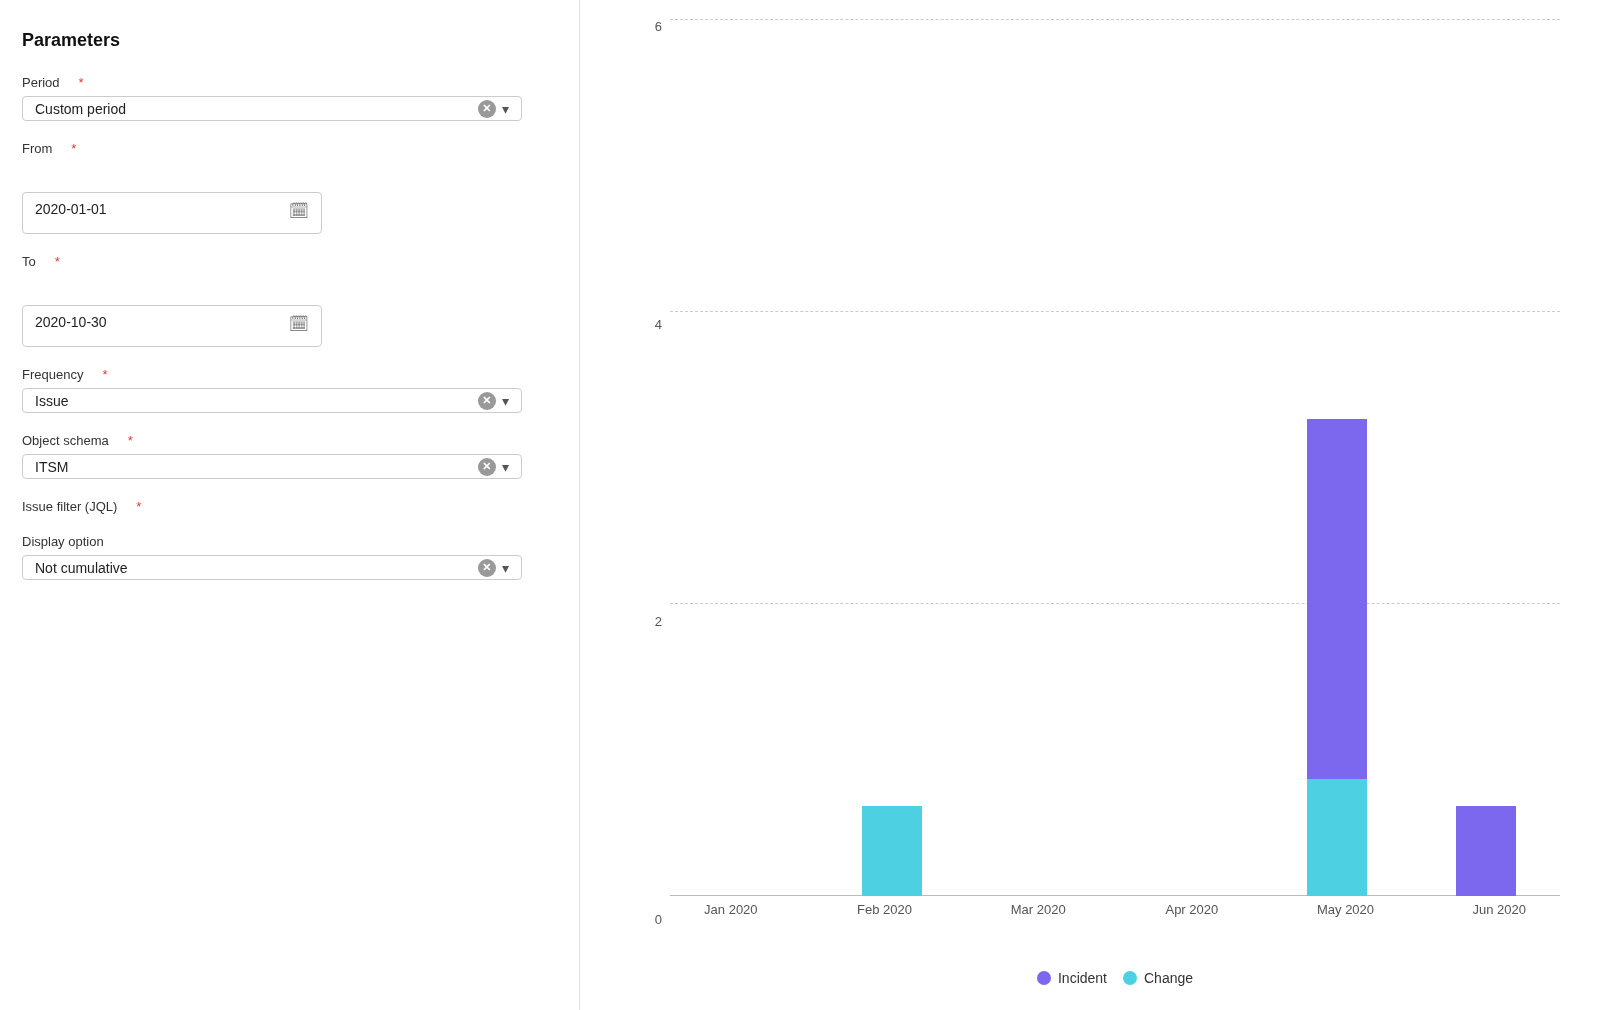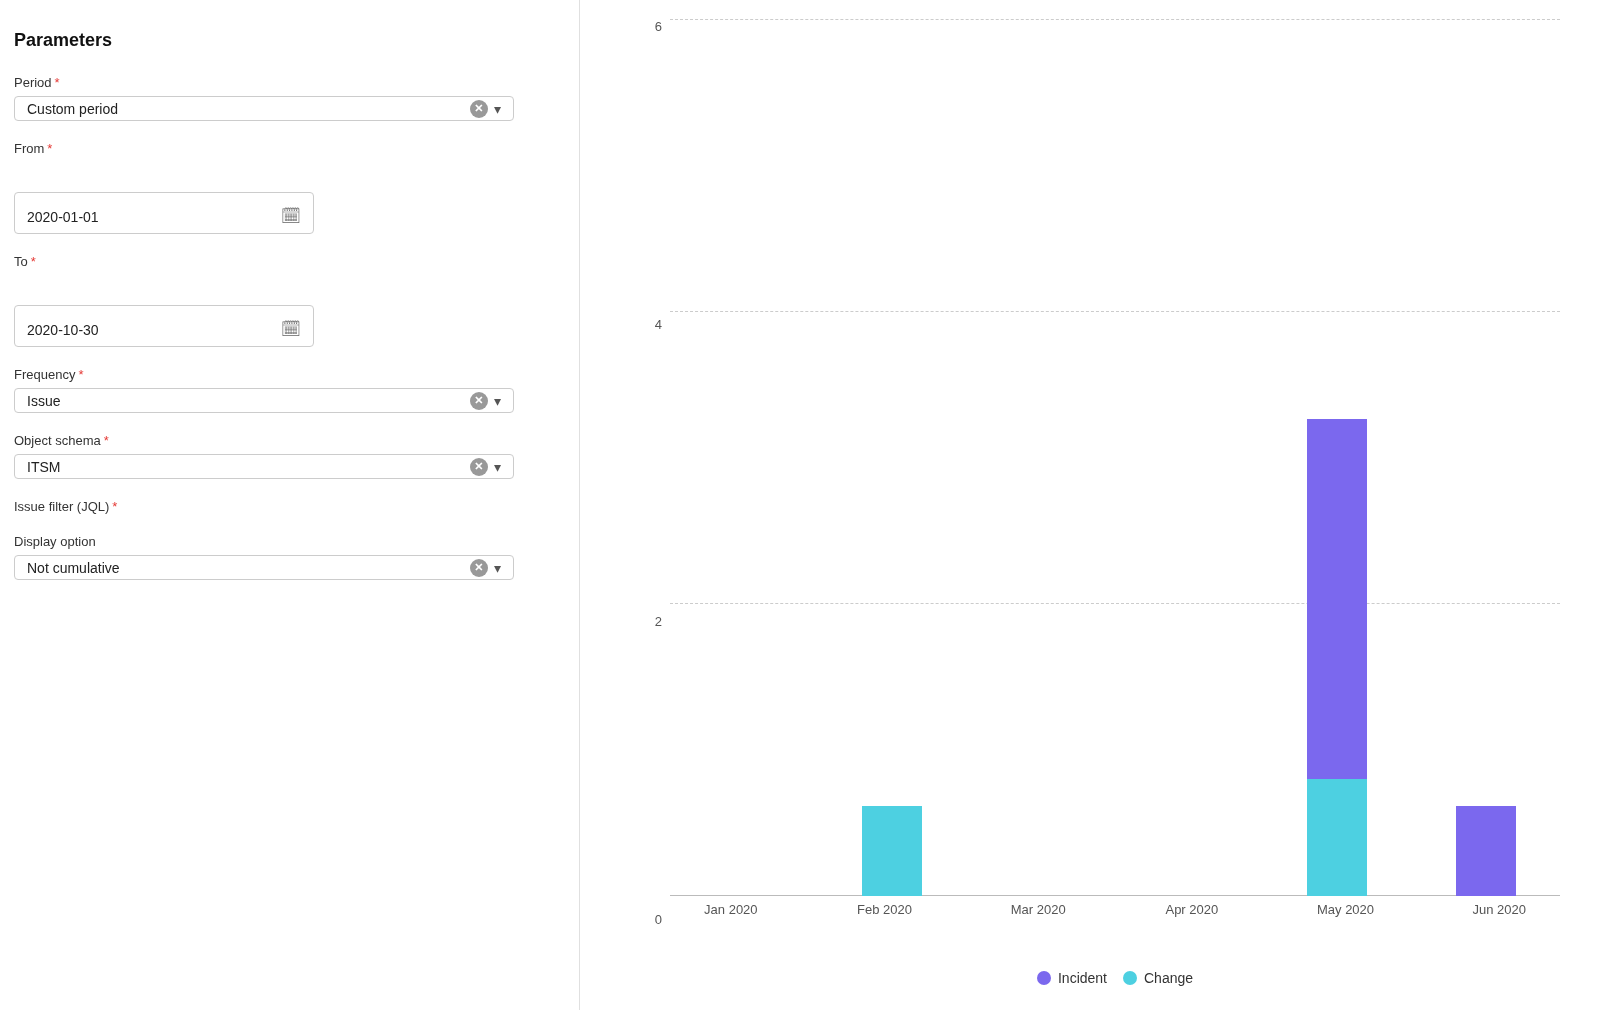--- a/index.html
+++ b/index.html
@@ -8,40 +8,40 @@
       background: #fff;
       display: flex;
       width: 1600px;
       height: 1010px;
       overflow: hidden;
     }
 
     
     .left-panel {
       width: 580px;
-      padding: 30px 14px;
+      padding: 30px 22px;
       border-right: 1px solid #e0e0e0;
       flex-shrink: 0;
     }
     .panel-title {
       font-size: 18px;
       font-weight: 700;
       color: #111;
       margin-bottom: 24px;
     }
     .field-group {
       margin-bottom: 20px;
     }
     .field-label {
       font-size: 13px;
       color: #333;
       margin-bottom: 6px;
       display: flex;
       align-items: center;
-      gap: 3px;
+      gap: 19px;
     }
     .field-label .required {
       color: #e53935;
       font-size: 13px;
     }
     .select-wrapper {
       position: relative;
       display: flex;
       align-items: center;
       border: 1.5px solid #ccc;
@@ -75,21 +75,21 @@
       font-weight: bold;
     }
     .icon-chevron {
       color: #555;
       font-size: 14px;
     }
 
     .date-wrapper {
       position: relative;
       display: flex;
-      align-items: flex-end;
+      align-items: flex-start;
       border: 1.5px solid #ccc;
       border-radius: 4px;
       background: #fff;
       padding: 8px 12px;
       height: 42px;
       width: 300px;
       margin-top: 36px;
     }
     .date-wrapper .date-value {
       flex: 1;

